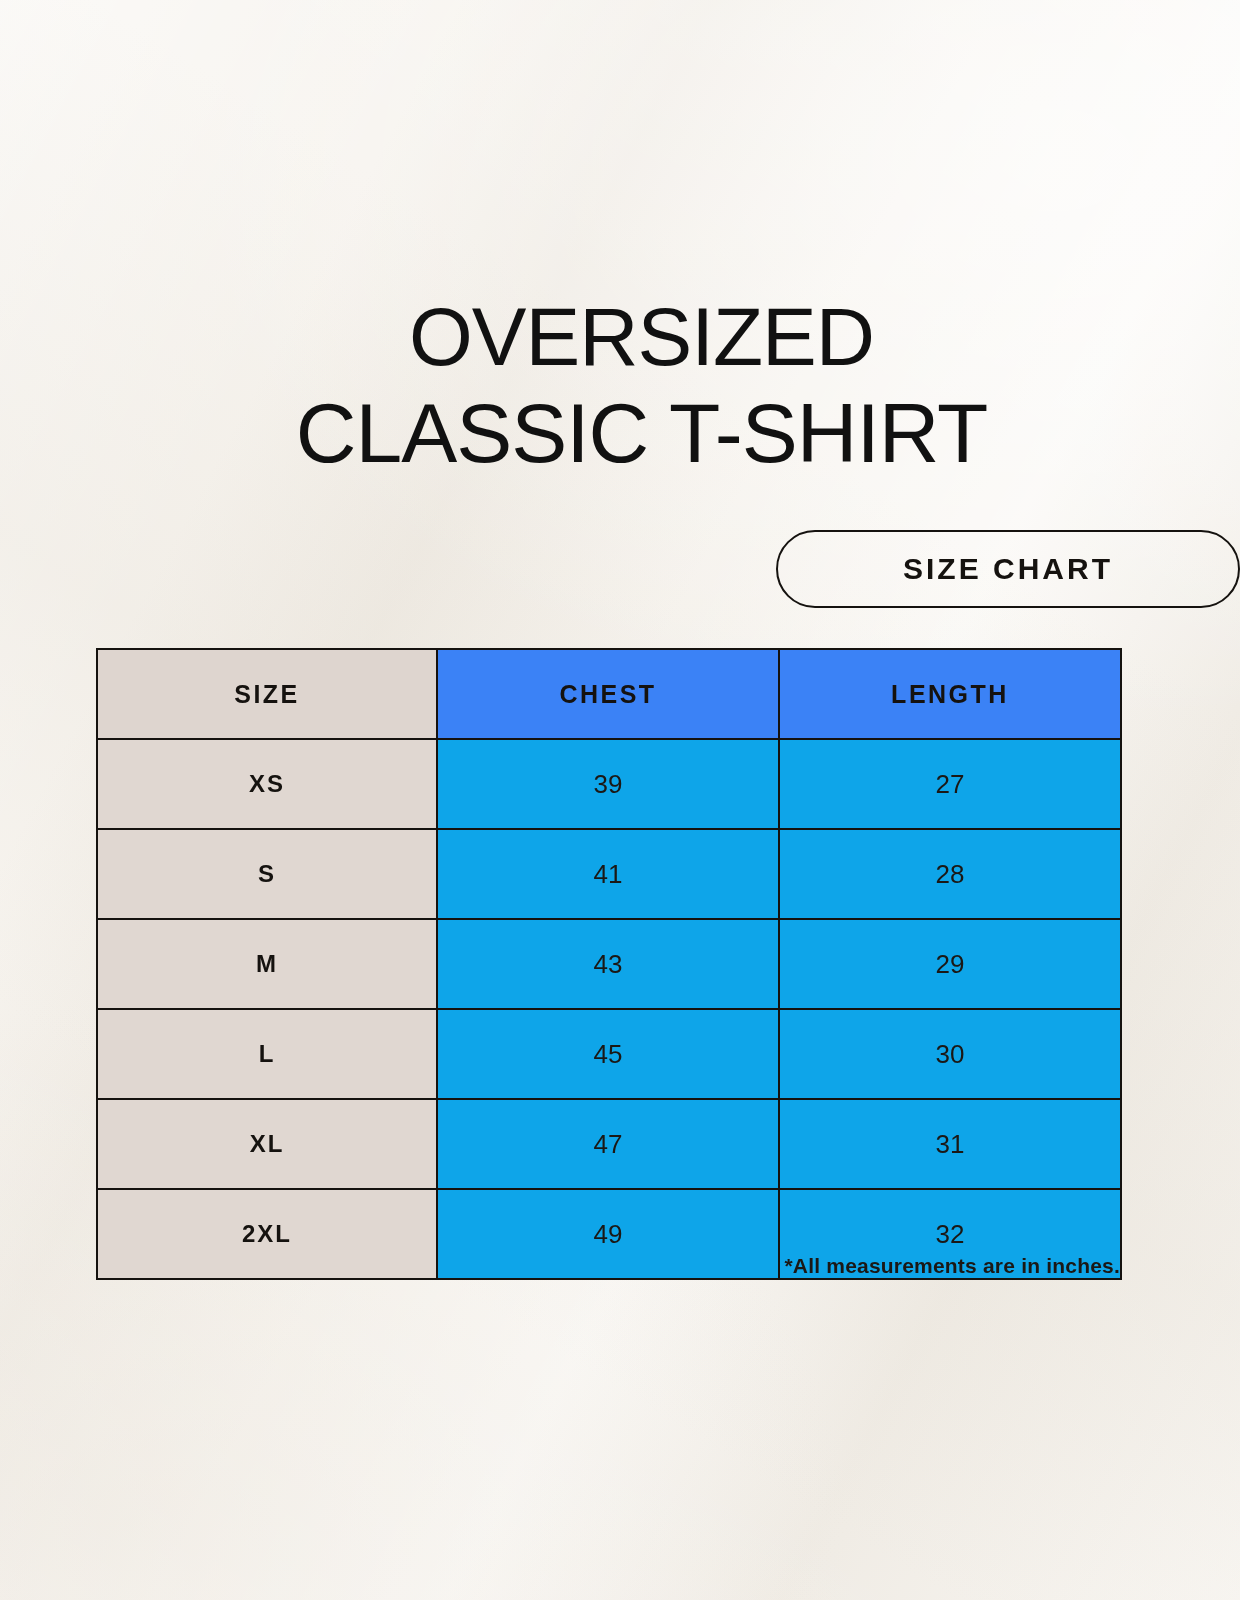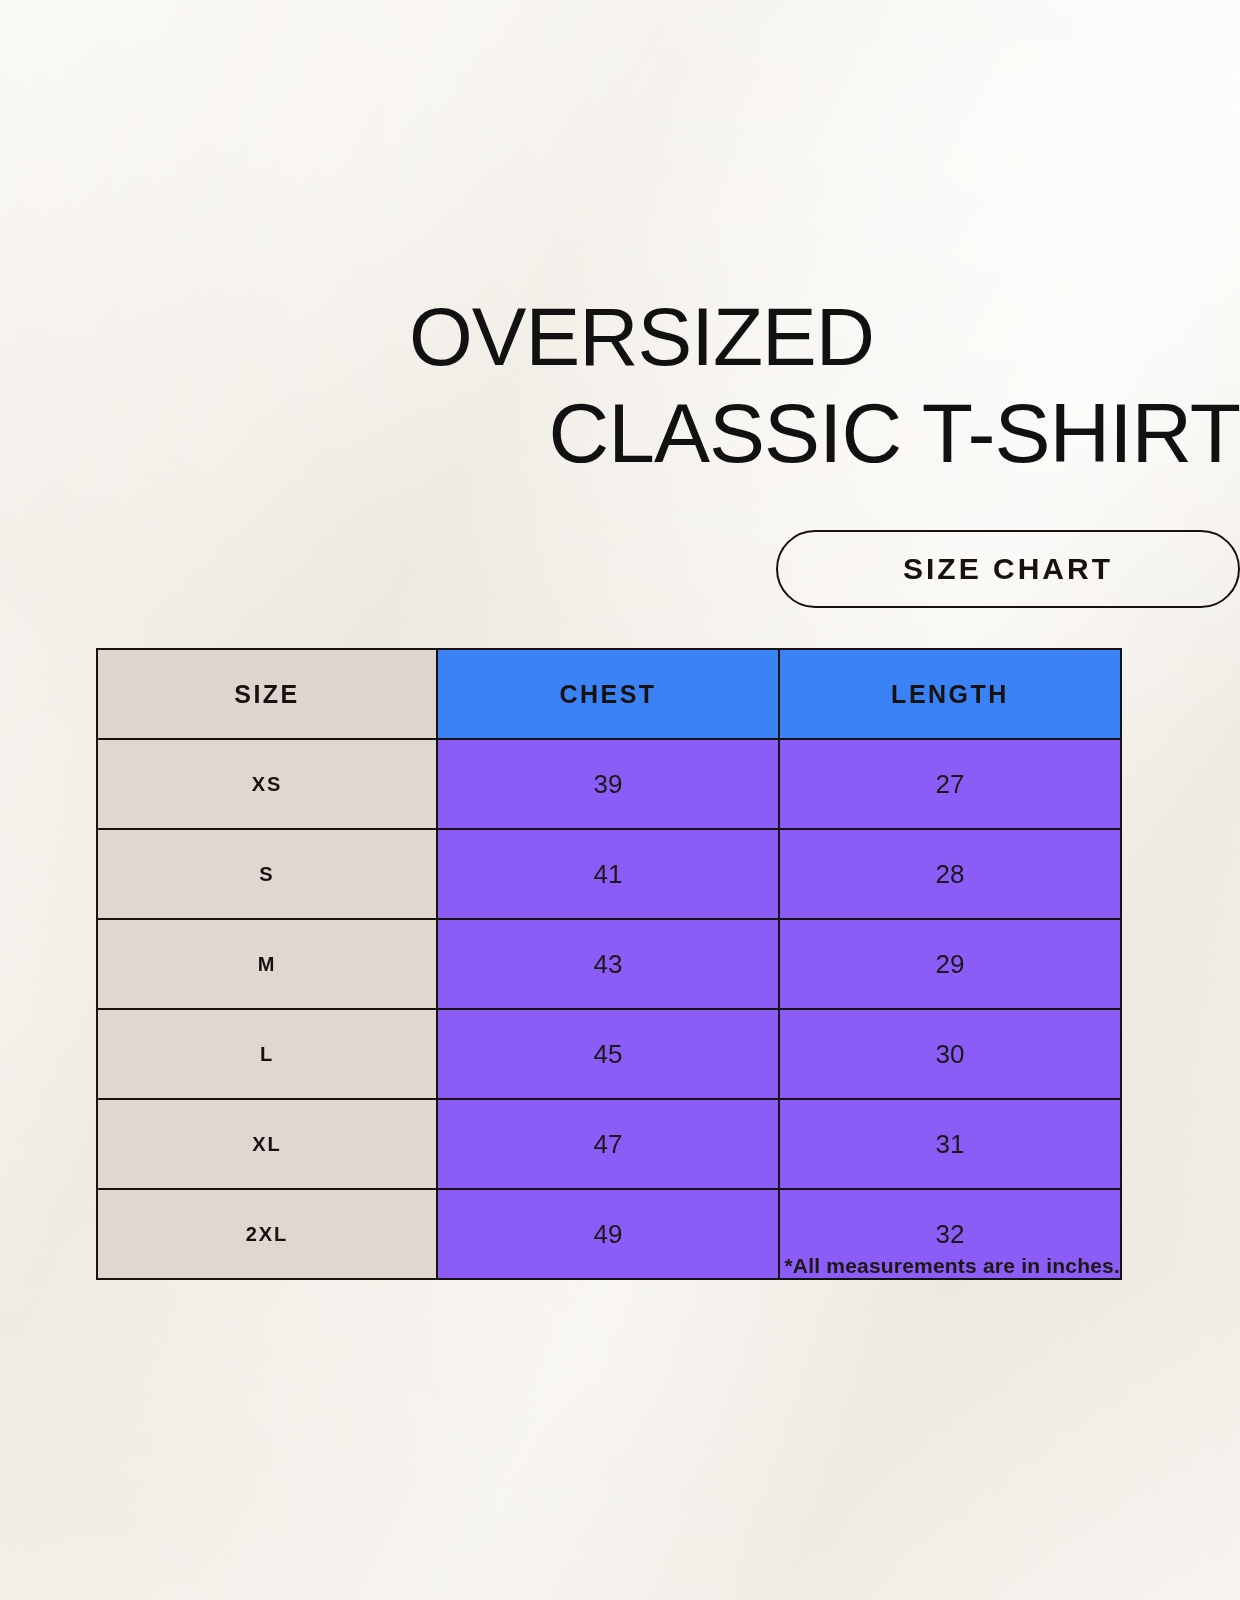--- a/index.html
+++ b/index.html
@@ -62,21 +62,20 @@
     font-size: 82px;
     line-height: 82px;
     letter-spacing: -1px;
     font-weight: 400;
     color: #111111;
     white-space: nowrap;
   }
   .title-line.l2 {
     margin-top: 14px;
     font-size: 84px;
-    text-align: right;
   }
 
   .badge-wrap {
     position: absolute;
     left: 0;
     right: 0;
     top: 530px;
     display: flex;
     justify-content: flex-end;
   }
@@ -129,27 +128,27 @@
     background: #3b82f6;
     font-size: 25px;
     letter-spacing: 2.5px;
     font-weight: 700;
     color: #15120f;
     height: 88px;
   }
 
   td.size-cell {
     background: #e0d7d1;
-    font-size: 20px;
+    font-size: 24px;
     letter-spacing: 2px;
     font-weight: 700;
     color: #15120f;
   }
   td.val-cell {
-    background: #8b5cf6;
+    background: #0ea5e9;
     font-size: 26px;
     font-weight: 400;
     color: #1b1815;
   }
 
   .footnote {
     position: absolute;
     left: 96px;
     width: 1024px;
     top: 1254px;

